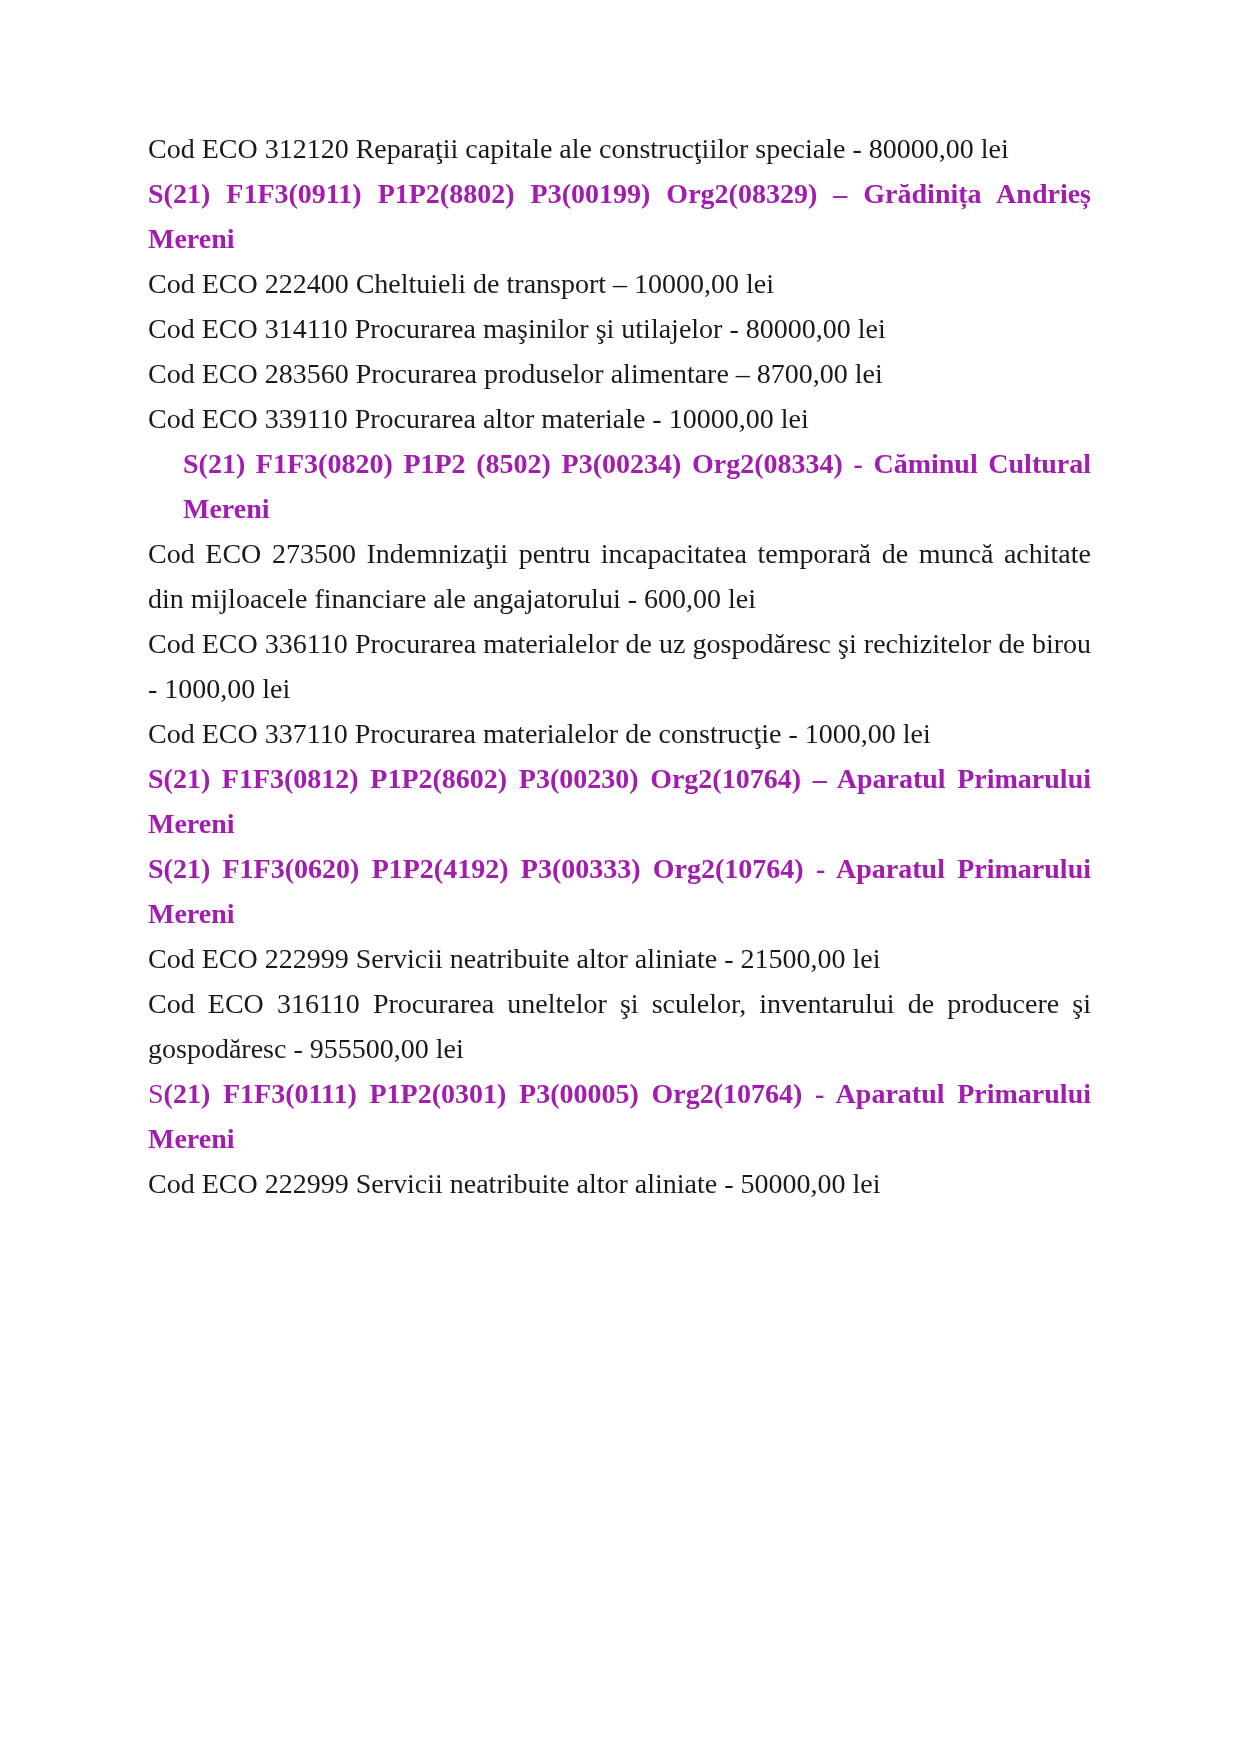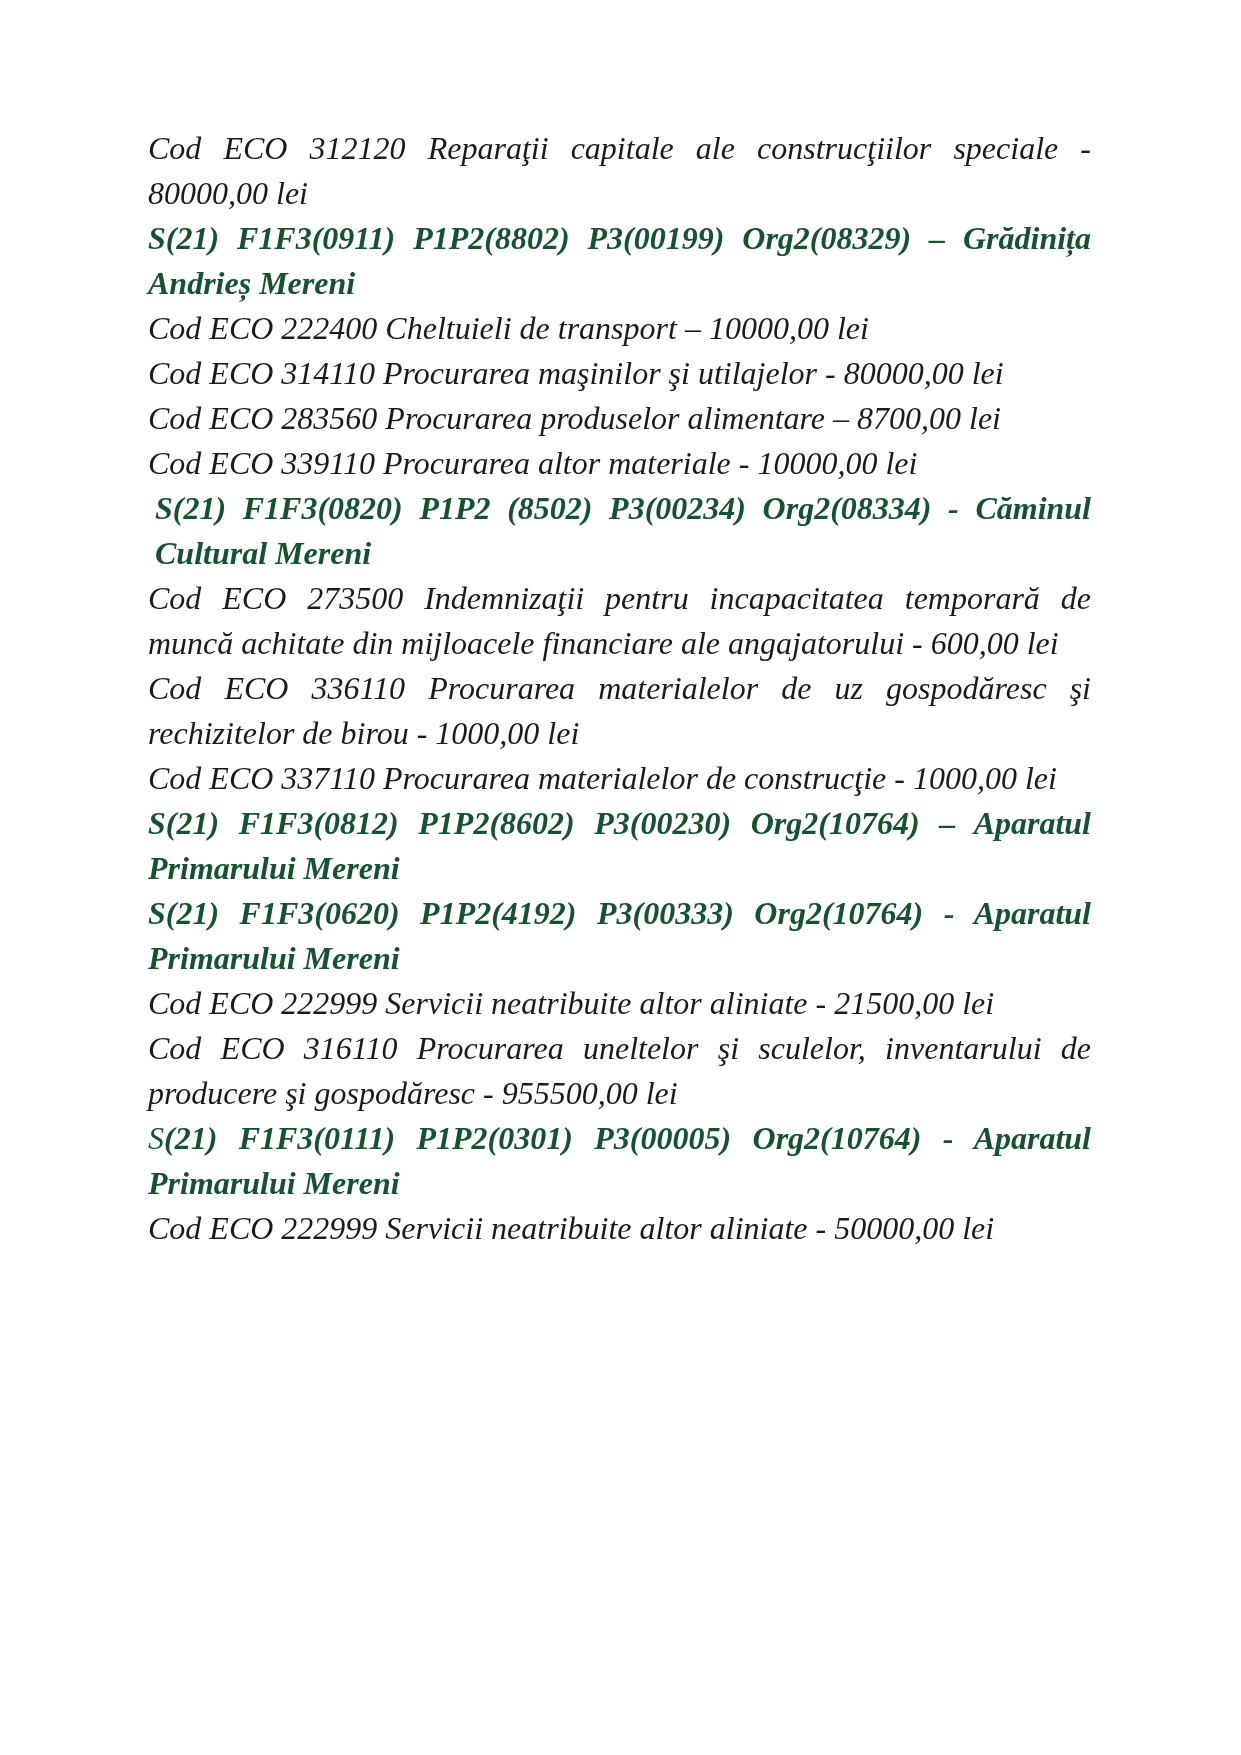--- a/index.html
+++ b/index.html
@@ -12,36 +12,36 @@
       height: 1755px;
       position: relative;
       overflow: hidden;
     }
     .page {
       position: absolute;
       left: 148px;
       top: 126px;
       width: 943px;
       font-family: "Liberation Serif", "DejaVu Serif", serif;
-      font-size: 32px;
+      font-size: 28px;
       line-height: 45px;
       color: #1a1a1a;
-      font-style: italic;
     }
     .para {
       margin: 0;
       text-align: justify;
       text-align-last: left;
     }
     .heading {
       font-weight: bold;
-      color: #14532d;
+      color: #a21caf;
     }
     .heading.indent {
       padding-left: 7px;
+      margin-left: 28px;
     }
     .plain-prefix {
       font-weight: normal;
     }
   </style>
 </head>
 <body>
 
 <div class="page">
   <p class="para">Cod ECO 312120 Reparaţii capitale ale construcţiilor speciale - 80000,00 lei</p>

